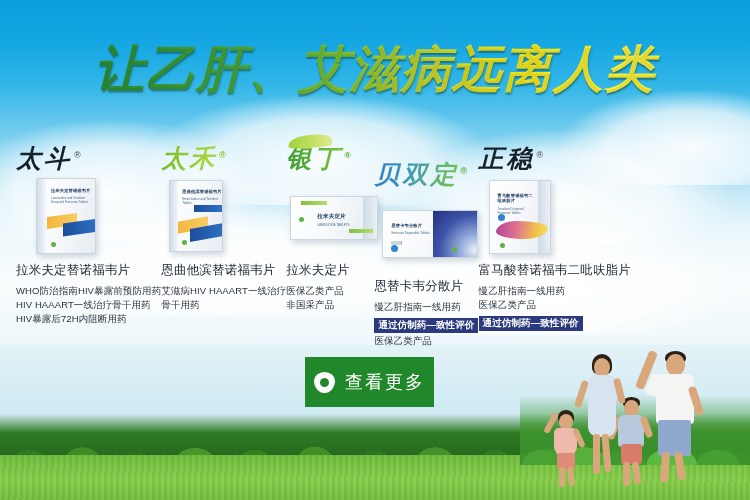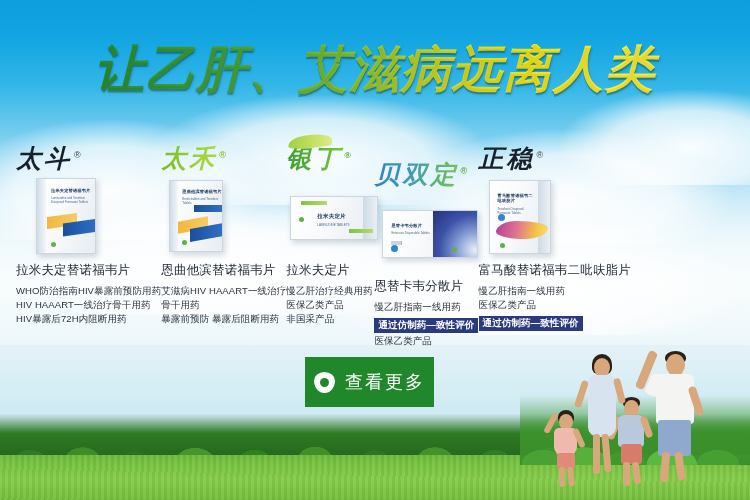--- a/index.html
+++ b/index.html
@@ -353,42 +353,40 @@
           <div class="bandb" style="left:24px;top:24px;width:28px;height:7px;"></div>
           <div class="bandy" style="left:8px;top:38px;width:30px;height:12px;transform:skewY(-10deg);"></div>
           <div class="bandb" style="left:20px;top:45px;width:33px;height:13px;transform:skewY(-10deg);"></div>
           <div class="logo" style="left:12px;bottom:6px;"></div>
         </div>
       </div>
       <div class="pname">恩曲他滨替诺福韦片</div>
       <div class="plines">
         <div class="pline">艾滋病HIV HAAART一线治疗</div>
         <div class="pline">骨干用药</div>
-        <div class="pline">暴露前预防 暴露后阻断用药</div>
       </div>
     </div>
 
     <div class="product p2">
       <div class="brand brand-green2">
         <span class="leaf"></span>
         <span>银丁</span><span class="reg">®</span>
       </div>
       <div class="boxwrap">
         <div class="box bx2">
           <div class="side" style="right:0;width:14px;"></div>
           <div class="bandy" style="left:10px;top:4px;width:26px;height:4px;background:linear-gradient(90deg,#7ec242,#b6db6a);"></div>
           <div class="title" style="left:26px;top:16px;font-size:5.5px;">拉米夫定片</div>
           <div class="sub" style="left:26px;top:26px;">LAMIVUDINE TABLETS</div>
           <div class="logo" style="left:8px;top:20px;"></div>
           <div class="bandy" style="left:58px;bottom:6px;width:24px;height:4px;background:linear-gradient(90deg,#7ec242,#b6db6a);"></div>
         </div>
       </div>
       <div class="pname">拉米夫定片</div>
       <div class="plines">
-        <div class="pline">慢乙肝治疗经典用药</div>
         <div class="pline">医保乙类产品</div>
         <div class="pline">非国采产品</div>
       </div>
     </div>
 
     <div class="product p3">
       <div class="brand brand-blue">
         <span>贝双定</span><span class="reg">®</span>
       </div>
       <div class="boxwrap">

